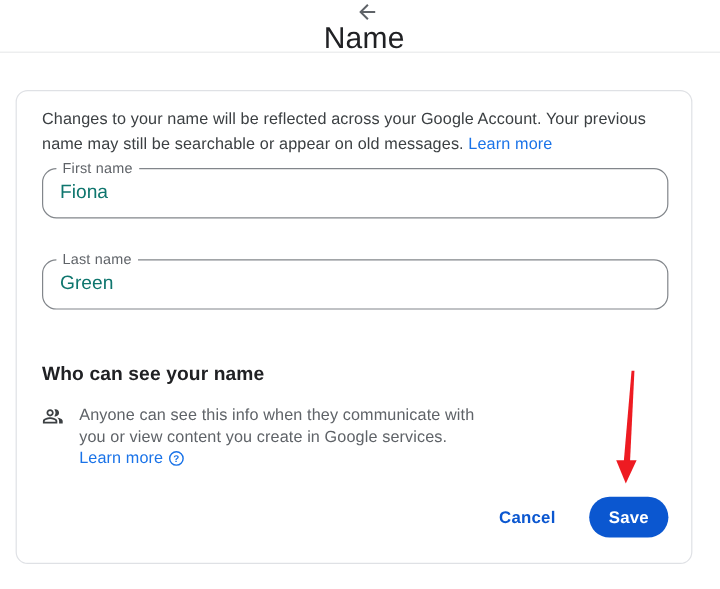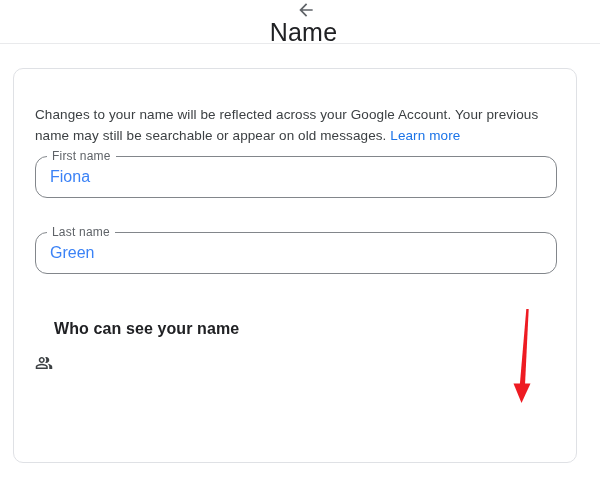--- a/index.html
+++ b/index.html
@@ -33,26 +33,26 @@
     line-height: 1;
     color: #202124;
     font-weight: 400;
     letter-spacing: 0.2px;
     padding-bottom: 3px;
   }
 
   
   .card {
     position: absolute;
-    left: 13px; top: 68px;
+    left: 13px; top: 75px;
     width: 564px; height: 395px;
     border: 1px solid #dfe1e5;
     border-radius: 10px;
     background: #ffffff;
-    padding: 35px 30px 0 21px;
+    padding: 12px 30px 0 21px;
   }
 
   .description {
     font-size: 13.5px;
     line-height: 21px;
     color: #3c4043;
     width: 518px;
     letter-spacing: 0.1px;
   }
   .inline-link {
@@ -81,32 +81,31 @@
     line-height: 14px;
     color: #5f6368;
     letter-spacing: 0.2px;
   }
   .field-input {
     width: 100%; height: 100%;
     border: none; outline: none; background: transparent;
     border-radius: 6px;
     padding: 0 14px;
     font-size: 16px;
-    color: #3b82f6;
+    color: #0f766e;
     font-family: inherit;
   }
 
   
   .vis-heading {
     margin-top: 46px;
     font-size: 16px;
     font-weight: 700;
     color: #202124;
     letter-spacing: 0.1px;
-    margin-left: 19px;
   }
   .vis-row {
     margin-top: 15px;
     display: flex;
     align-items: flex-start;
     gap: 13px;
   }
   .vis-icon { flex: 0 0 auto; margin-top: 1px; }
   .vis-body {
     font-size: 13.5px;
@@ -197,21 +196,37 @@
     <span class="vis-icon" style="display:flex">
       <svg width="18" height="18" viewBox="0 0 24 24">
         <g fill="#3c4043">
           <path d="M16.67 13.13C18.04 14.06 19 15.32 19 17v3h4v-3c0-2.18-3.57-3.47-6.33-3.87z"></path>
           <path d="M15 12c2.21 0 4-1.79 4-4s-1.79-4-4-4c-.47 0-.91.1-1.33.24C14.5 5.27 15 6.58 15 8s-.5 2.73-1.33 3.76c.42.14.86.24 1.33.24z"></path>
           <path d="M9 12c2.21 0 4-1.79 4-4S11.21 4 9 4 5 5.79 5 8s1.79 4 4 4zm0-6c1.1 0 2 .9 2 2s-.9 2-2 2-2-.9-2-2 .9-2 2-2z"></path>
           <path d="M9 13c-2.67 0-8 1.34-8 4v3h16v-3c0-2.66-5.33-4-8-4zm6 5H3v-.99C3.2 16.29 6.3 15 9 15s5.8 1.29 6 2v1z"></path>
         </g>
       </svg>
     </span>
-  </div>
-
+    <div class="vis-body">
+      <span>Anyone can see this info when they communicate with you or view content you create in Google services.</span>
+      <span class="vis-link-line">
+        <a class="inline-link">Learn more</a>
+        <span style="display:flex">
+          <svg width="14" height="14" viewBox="0 0 14 14">
+            <circle cx="7" cy="7" r="5.6" fill="none" stroke="#1a73e8" stroke-width="1.2"></circle>
+            <text x="7" y="10" text-anchor="middle" font-size="8.2" fill="#1a73e8" font-family="Liberation Sans, sans-serif" font-weight="700">?</text>
+          </svg>
+        </span>
+      </span>
+    </div>
+  </div>
+
+  <div class="actions">
+    <button class="btn-cancel">Cancel</button>
+    <button class="btn-save">Save</button>
+  </div>
 
 </div>
 
 <svg class="arrow-overlay" viewBox="0 0 600 491">
   <polygon points="526.3,309 528.7,309 525.0,385 519.8,385" fill="#ee1b22"></polygon>
   <polygon points="513.5,383.5 530.5,383.5 521.5,403" fill="#ee1b22"></polygon>
 </svg>
 
 </body></html>

